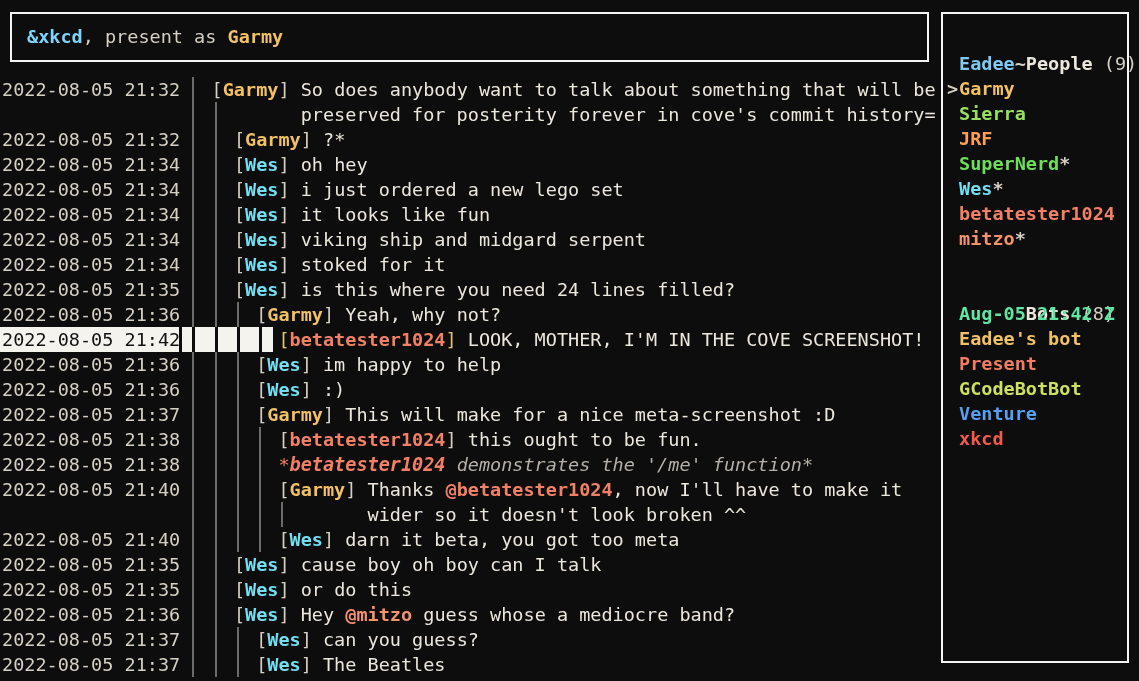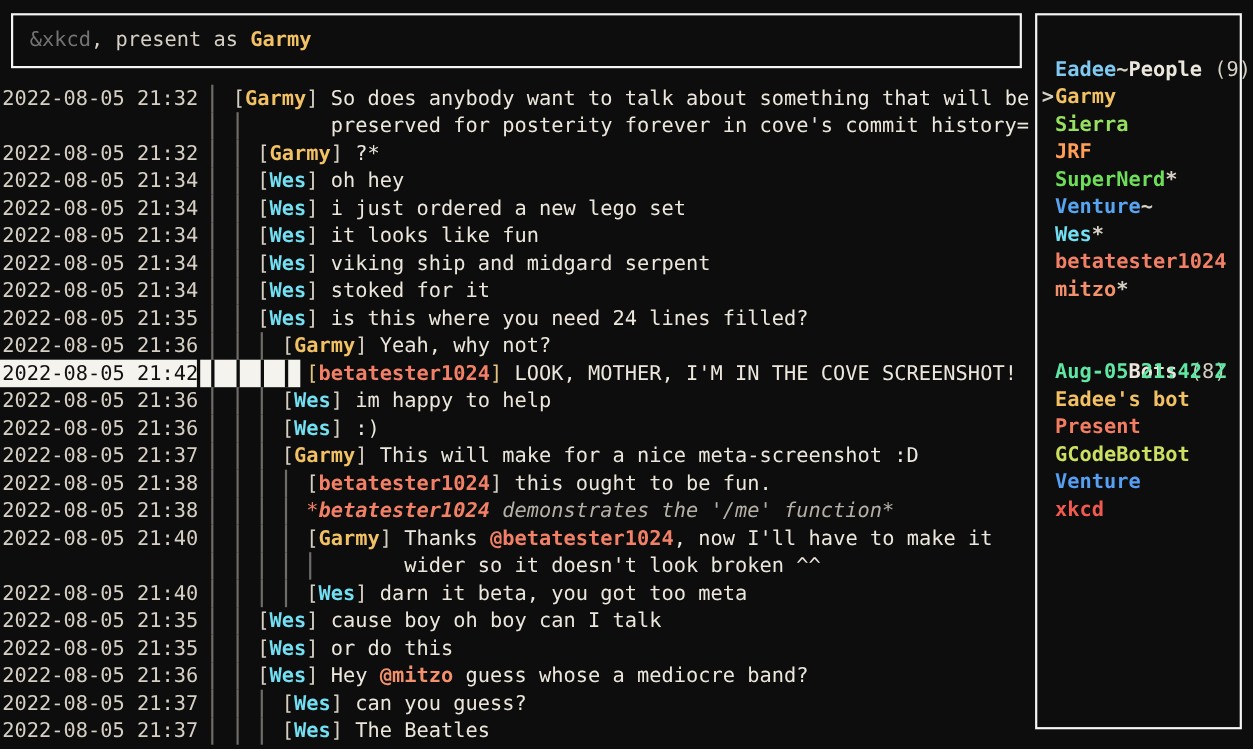--- a/index.html
+++ b/index.html
@@ -24,21 +24,21 @@
     padding-top:12px;
   }
   .siderow{position:relative;height:25px;line-height:25px;padding-left:16px;white-space:pre;}
   .siderow .marker{position:absolute;left:4px;top:0;font-weight:bold;}
   .bold{font-weight:bold;}
 </style>
 </head>
 <body>
 
 <div class="screen">
-  <div class="statusbar"><span style="color: #737373; font-weight: normal;">&amp;xkcd</span><span style="color: rgb(214, 208, 196);">, present as </span><span style="color: rgb(242, 193, 99); font-weight: bold;">Garmy</span></div>
+  <div class="statusbar"><span style="color: #7dd3fc; font-weight: bold;">&amp;xkcd</span><span style="color: rgb(214, 208, 196);">, present as </span><span style="color: rgb(242, 193, 99); font-weight: bold;">Garmy</span></div>
   <div class="chat">
       <div class="row" style="top: 0px;"><div class="tl" style="left: 192.329px; background: rgb(110, 108, 104);"></div><span class="ts" style="color: rgb(214, 208, 196);">2022-08-05 21:32</span><span class="msg" style="left: 211.603px;"><span style="color: rgb(214, 208, 196);">[</span><span style="color: rgb(242, 193, 99); font-weight: bold;">Garmy</span><span style="color: rgb(214, 208, 196);">] </span><span style="color: rgb(236, 231, 221);">So does anybody want to talk about something that will be</span></span></div>
       <div class="row" style="top: 25px;"><div class="tl" style="left: 192.329px; background: rgb(110, 108, 104);"></div><div class="tl" style="left: 214.603px; background: rgb(110, 108, 104);"></div><span class="msg" style="left: 300.699px;"><span style="color: rgb(236, 231, 221); margin-top: 10px;">preserved for posterity forever in cove's commit history=</span></span></div>
       <div class="row" style="top: 50px;"><div class="tl" style="left: 192.329px; background: rgb(110, 108, 104);"></div><div class="tl" style="left: 214.603px; background: rgb(110, 108, 104);"></div><span class="ts" style="color: rgb(214, 208, 196);">2022-08-05 21:32</span><span class="msg" style="left: 233.877px;"><span style="color: rgb(214, 208, 196);">[</span><span style="color: rgb(242, 193, 99); font-weight: bold;">Garmy</span><span style="color: rgb(214, 208, 196);">] </span><span style="color: rgb(236, 231, 221);">?*</span></span></div>
       <div class="row" style="top: 75px;"><div class="tl" style="left: 192.329px; background: rgb(110, 108, 104);"></div><div class="tl" style="left: 214.603px; background: rgb(110, 108, 104);"></div><span class="ts" style="color: rgb(214, 208, 196);">2022-08-05 21:34</span><span class="msg" style="left: 233.877px;"><span style="color: rgb(214, 208, 196);">[</span><span style="color: rgb(114, 223, 242); font-weight: bold;">Wes</span><span style="color: rgb(214, 208, 196);">] </span><span style="color: rgb(236, 231, 221);">oh hey</span></span></div>
       <div class="row" style="top: 100px;"><div class="tl" style="left: 192.329px; background: rgb(110, 108, 104);"></div><div class="tl" style="left: 214.603px; background: rgb(110, 108, 104);"></div><span class="ts" style="color: rgb(214, 208, 196);">2022-08-05 21:34</span><span class="msg" style="left: 233.877px;"><span style="color: rgb(214, 208, 196);">[</span><span style="color: rgb(114, 223, 242); font-weight: bold;">Wes</span><span style="color: rgb(214, 208, 196);">] </span><span style="color: rgb(236, 231, 221);">i just ordered a new lego set</span></span></div>
       <div class="row" style="top: 125px;"><div class="tl" style="left: 192.329px; background: rgb(110, 108, 104);"></div><div class="tl" style="left: 214.603px; background: rgb(110, 108, 104);"></div><span class="ts" style="color: rgb(214, 208, 196);">2022-08-05 21:34</span><span class="msg" style="left: 233.877px;"><span style="color: rgb(214, 208, 196);">[</span><span style="color: rgb(114, 223, 242); font-weight: bold;">Wes</span><span style="color: rgb(214, 208, 196);">] </span><span style="color: rgb(236, 231, 221);">it looks like fun</span></span></div>
       <div class="row" style="top: 150px;"><div class="tl" style="left: 192.329px; background: rgb(110, 108, 104);"></div><div class="tl" style="left: 214.603px; background: rgb(110, 108, 104);"></div><span class="ts" style="color: rgb(214, 208, 196);">2022-08-05 21:34</span><span class="msg" style="left: 233.877px;"><span style="color: rgb(214, 208, 196);">[</span><span style="color: rgb(114, 223, 242); font-weight: bold;">Wes</span><span style="color: rgb(214, 208, 196);">] </span><span style="color: rgb(236, 231, 221);">viking ship and midgard serpent</span></span></div>
       <div class="row" style="top: 175px;"><div class="tl" style="left: 192.329px; background: rgb(110, 108, 104);"></div><div class="tl" style="left: 214.603px; background: rgb(110, 108, 104);"></div><span class="ts" style="color: rgb(214, 208, 196);">2022-08-05 21:34</span><span class="msg" style="left: 233.877px;"><span style="color: rgb(214, 208, 196);">[</span><span style="color: rgb(114, 223, 242); font-weight: bold;">Wes</span><span style="color: rgb(214, 208, 196);">] </span><span style="color: rgb(236, 231, 221);">stoked for it</span></span></div>
       <div class="row" style="top: 200px;"><div class="tl" style="left: 192.329px; background: rgb(110, 108, 104);"></div><div class="tl" style="left: 214.603px; background: rgb(110, 108, 104);"></div><span class="ts" style="color: rgb(214, 208, 196);">2022-08-05 21:35</span><span class="msg" style="left: 233.877px;"><span style="color: rgb(214, 208, 196);">[</span><span style="color: rgb(114, 223, 242); font-weight: bold;">Wes</span><span style="color: rgb(214, 208, 196);">] </span><span style="color: rgb(236, 231, 221);">is this where you need 24 lines filled?</span></span></div>
@@ -61,21 +61,20 @@
   <div class="panel">
     <div class="siderow">
       <span class="bold" style="color:#ece7dd">People</span><span style="color:#d6d0c4"> </span><span style="color:#d6d0c4">(9)</span>
     </div>
     <div id="people-list">
         <div class="siderow"><span style="color: rgb(127, 201, 242); font-weight: bold;">Eadee</span><span style="color: rgb(214, 208, 196); font-weight: bold;">~</span></div>
         <div class="siderow"><span class="marker" style="color: rgb(214, 208, 196);">&gt;</span><span style="color: rgb(242, 193, 99); font-weight: bold;">Garmy</span></div>
         <div class="siderow"><span style="color: rgb(151, 224, 95); font-weight: bold;">Sierra</span></div>
         <div class="siderow"><span style="color: rgb(255, 159, 87); font-weight: bold;">JRF</span></div>
         <div class="siderow"><span style="color: rgb(110, 222, 90); font-weight: bold;">SuperNerd</span><span style="color: rgb(214, 208, 196); font-weight: bold;">*</span></div>
-        <div class="siderow"><span style="color: rgb(87, 165, 242); font-weight: bold;">Venture</span><span style="color: rgb(214, 208, 196); font-weight: bold;">~</span></div>
         <div class="siderow"><span style="color: rgb(114, 223, 242); font-weight: bold;">Wes</span><span style="color: rgb(214, 208, 196); font-weight: bold;">*</span></div>
         <div class="siderow"><span style="color: rgb(242, 128, 102); font-weight: bold;">betatester1024</span></div>
         <div class="siderow"><span style="color: rgb(242, 145, 107); font-weight: bold;">mitzo</span><span style="color: rgb(214, 208, 196); font-weight: bold;">*</span></div>
       </div>
     <div class="siderow"></div>
     <div class="siderow">
       <span class="bold" style="color:#ece7dd">Bots</span><span style="color:#d6d0c4"> </span><span style="color:#d6d0c4">(8)</span>
     </div>
     <div id="bots-list">
         <div class="siderow"><span style="color: rgb(95, 230, 163); font-weight: bold;">Aug-05 21:42 Z</span></div>

